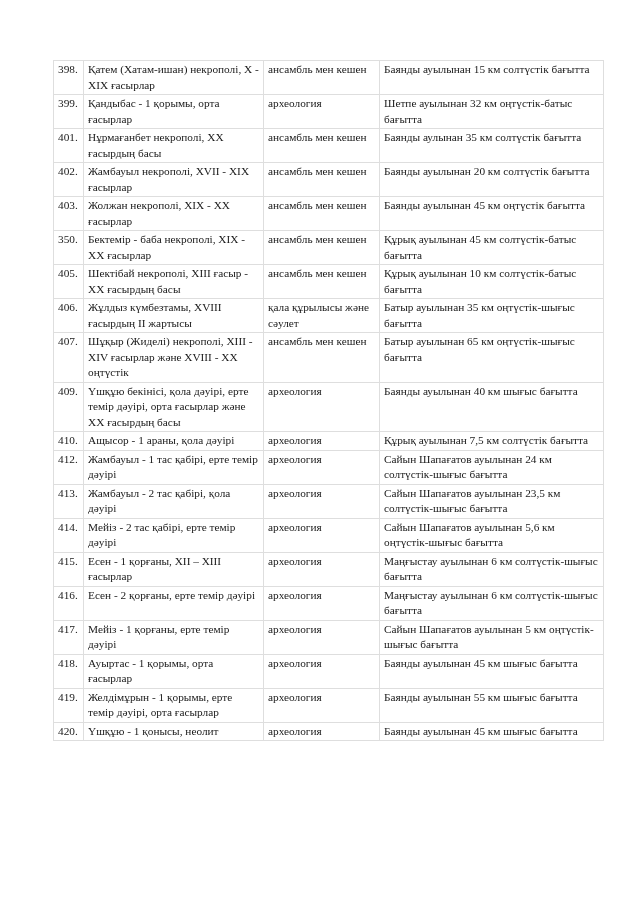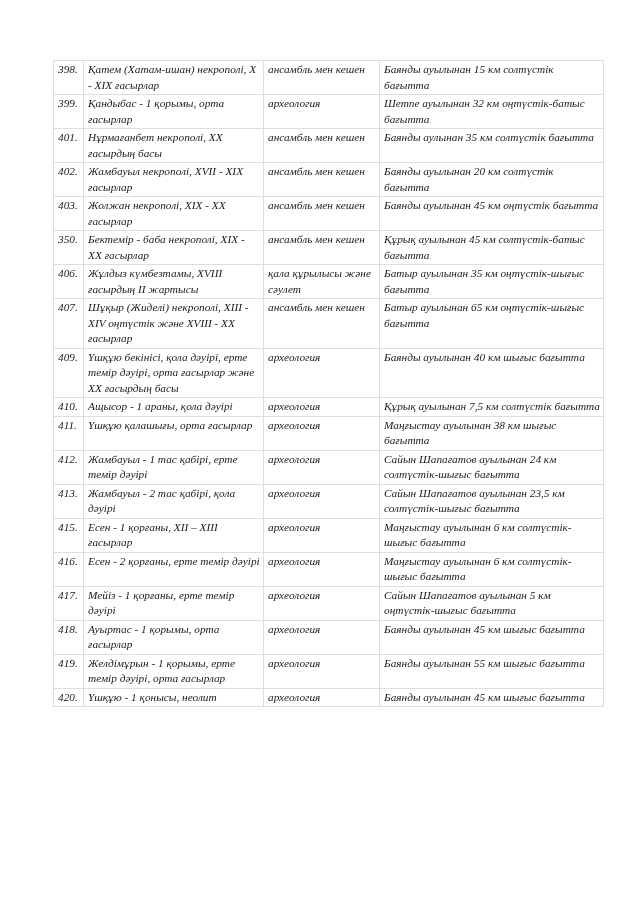--- a/index.html
+++ b/index.html
@@ -13,21 +13,20 @@
       position: relative;
       overflow: hidden;
       font-family: "Liberation Serif", "DejaVu Serif", serif;
       color: #1a1a1a;
     }
     .page {
       position: absolute;
       left: 53px;
       top: 60px;
       width: 550px;
-      font-style: italic;
     }
     table.registry {
       border-collapse: collapse;
       width: 550px;
       table-layout: fixed;
       font-size: 11.3px;
       line-height: 15.5px;
     }
     table.registry td {
       border: 1.5px solid #dedede;
@@ -83,60 +82,66 @@
           <td class="type">ансамбль мен кешен</td>
           <td class="loc">Баянды ауылынан 45 км оңтүстік бағытта</td>
         </tr>
         <tr>
           <td class="num">350.</td>
           <td class="name">Бектемір - баба некрополі, XIX - XX ғасырлар</td>
           <td class="type">ансамбль мен кешен</td>
           <td class="loc">Құрық ауылынан 45 км солтүстік-батыс бағытта</td>
         </tr>
         <tr>
+          <td class="num">405.</td>
+          <td class="name">Шектібай некрополі, XIII ғасыр - XX ғасырдың басы</td>
+          <td class="type">ансамбль мен кешен</td>
+          <td class="loc">Құрық ауылынан 10 км солтүстік-батыс бағытта</td>
+        </tr>
+        <tr>
           <td class="num">406.</td>
           <td class="name">Жұлдыз күмбезтамы, XVIII ғасырдың II жартысы</td>
           <td class="type">қала құрылысы және сәулет</td>
           <td class="loc">Батыр ауылынан 35 км оңтүстік-шығыс бағытта</td>
         </tr>
         <tr>
           <td class="num">407.</td>
-          <td class="name">Шұқыр (Жиделі) некрополі, XIII - XIV оңтүстік және XVIII - XX ғасырлар</td>
+          <td class="name">Шұқыр (Жиделі) некрополі, XIII - XIV ғасырлар және XVIII - XX оңтүстік</td>
           <td class="type">ансамбль мен кешен</td>
           <td class="loc">Батыр ауылынан 65 км оңтүстік-шығыс бағытта</td>
         </tr>
         <tr>
           <td class="num">409.</td>
           <td class="name">Үшқұю бекінісі, қола дәуірі, ерте темір дәуірі, орта ғасырлар және XX ғасырдың басы</td>
           <td class="type">археология</td>
           <td class="loc">Баянды ауылынан 40 км шығыс бағытта</td>
         </tr>
         <tr>
           <td class="num">410.</td>
           <td class="name">Ащысор - 1 араны, қола дәуірі</td>
           <td class="type">археология</td>
           <td class="loc">Құрық ауылынан 7,5 км солтүстік бағытта</td>
         </tr>
         <tr>
-          <td class="num">411.</td>
-          <td class="name">Үшқұю қалашығы, орта ғасырлар</td>
-          <td class="type">археология</td>
-          <td class="loc">Маңғыстау ауылынан 38 км шығыс бағытта</td>
-        </tr>
-        <tr>
           <td class="num">412.</td>
           <td class="name">Жамбауыл - 1 тас қабірі, ерте темір дәуірі</td>
           <td class="type">археология</td>
           <td class="loc">Сайын Шапағатов ауылынан 24 км солтүстік-шығыс бағытта</td>
         </tr>
         <tr>
           <td class="num">413.</td>
           <td class="name">Жамбауыл - 2 тас қабірі, қола дәуірі</td>
           <td class="type">археология</td>
           <td class="loc">Сайын Шапағатов ауылынан 23,5 км солтүстік-шығыс бағытта</td>
+        </tr>
+        <tr>
+          <td class="num">414.</td>
+          <td class="name">Мейіз - 2 тас қабірі, ерте темір дәуірі</td>
+          <td class="type">археология</td>
+          <td class="loc">Сайын Шапағатов ауылынан 5,6 км оңтүстік-шығыс бағытта</td>
         </tr>
         <tr>
           <td class="num">415.</td>
           <td class="name">Есен - 1 қорғаны, XII – XIII ғасырлар</td>
           <td class="type">археология</td>
           <td class="loc">Маңғыстау ауылынан 6 км солтүстік-шығыс бағытта</td>
         </tr>
         <tr>
           <td class="num">416.</td>
           <td class="name">Есен - 2 қорғаны, ерте темір дәуірі</td>

